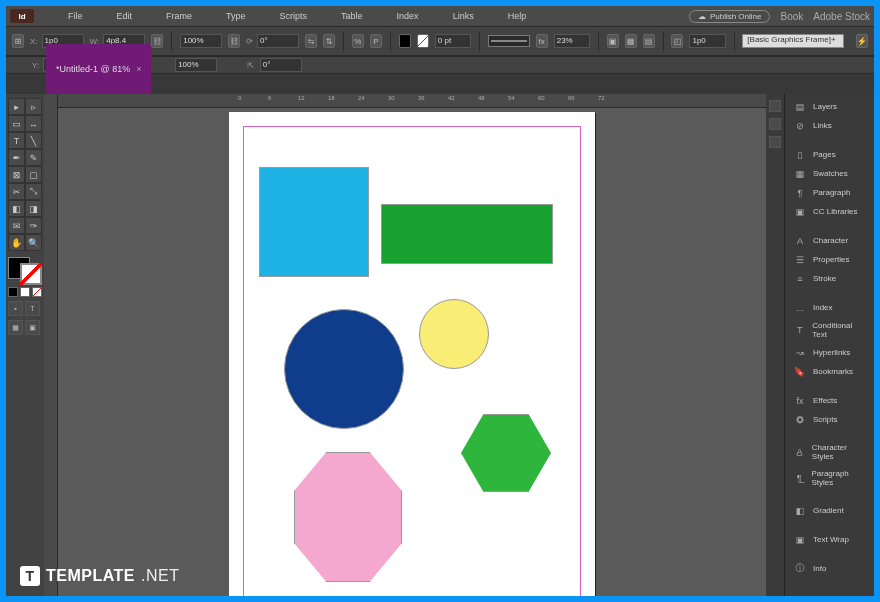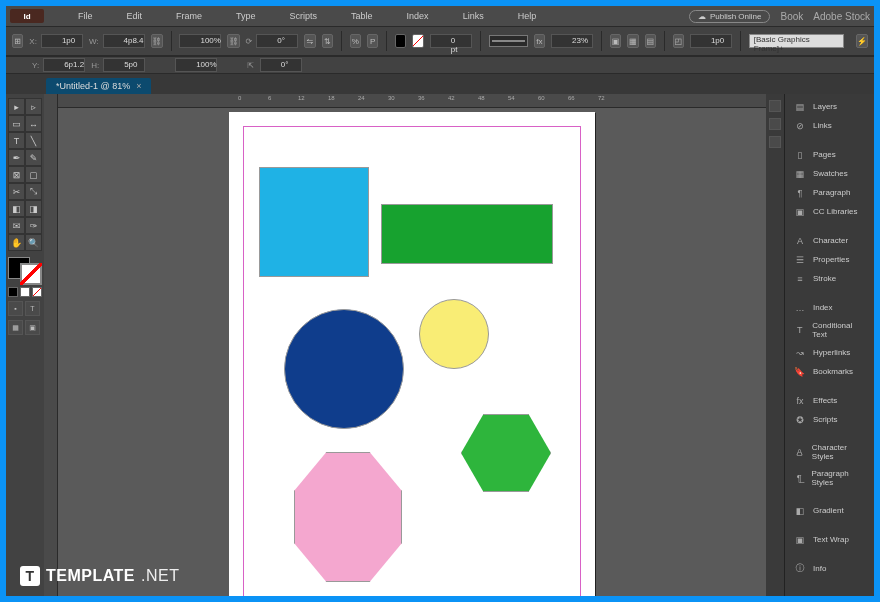--- a/index.html
+++ b/index.html
@@ -1,40 +1,40 @@
 <!DOCTYPE html>
 <html><head>
 <meta charset="utf-8">
 <style>
   * { margin: 0; padding: 0; box-sizing: border-box; font-family: Arial, sans-serif; }
   body { background: #0b93f6; width: 880px; height: 602px; overflow: hidden; position: relative; }
   .app-frame { position: absolute; top: 6px; left: 6px; right: 6px; bottom: 6px; background: #3a3a3a; display: flex; flex-direction: column; }
   
   
   .menubar { height: 20px; background: #4a4a4a; display: flex; align-items: center; padding: 0 4px; gap: 2px; font-size: 9px; color: #ccc; }
-  .menubar .app-icon { width: 34px; height: 14px; background: #4a2820; margin-right: 6px; border-radius: 2px; display:flex; align-items:center; justify-content:center; color:#fff; font-size:8px; font-weight:bold; }
+  .menubar .app-icon { width: 24px; height: 14px; background: #4a2820; margin-right: 6px; border-radius: 2px; display:flex; align-items:center; justify-content:center; color:#fff; font-size:8px; font-weight:bold; }
   .menubar .mitem { padding: 0 6px; cursor: pointer; margin-left: 20px; }
   .menubar .spacer { flex: 1; }
   .menubar .pill { border: 1px solid #888; border-radius: 8px; padding: 1px 8px; font-size: 8px; display:flex; align-items:center; gap:4px; }
   .menubar .right-text { font-size: 10px; color: #aaa; margin-left: 8px; }
 
   
   .ctrlbar { height: 30px; background: #424242; border-top: 1px solid #2a2a2a; border-bottom: 1px solid #2a2a2a; display: flex; align-items: center; padding: 0 6px; gap: 6px; font-size: 8px; color: #ccc; }
   .ctrl-group { display: flex; align-items: center; gap: 4px; }
   .ctrl-label { color: #999; }
-  .ctrl-field { background: #333; border: 1px solid #555; color: #ddd; padding: 1px 20px; width: 42px; height: 14px; font-size: 8px; }
+  .ctrl-field { background: #333; border: 1px solid #555; color: #ddd; padding: 1px 2px; width: 42px; height: 14px; font-size: 8px; }
   .ctrl-icon { width: 14px; height: 14px; background: #555; border: 1px solid #666; border-radius: 2px; display:flex; align-items:center; justify-content:center; color:#bbb; font-size:8px; }
   .stroke-swatch { width: 50px; height: 12px; border: 1px solid #777; background: #2a2a2a; position:relative; }
   .stroke-swatch::before { content:''; position:absolute; left:2px; right:2px; top:4px; height:2px; background:#888; }
   .wide-select { width: 120px; background: #ddd; color: #333; border: 1px solid #888; height: 14px; font-size: 8px; padding: 0 4px; }
   .sep { width:1px; height:20px; background:#2a2a2a; margin: 0 2px; }
 
   
   .tabbar { height: 20px; background: #383838; display: flex; align-items: flex-end; padding-left: 40px; }
-  .tab { background: #0c4a6e; color: #ddd; font-size: 9px; padding: 3px 10px; border-top-left-radius: 2px; border-top-right-radius: 2px; display:flex; align-items:center; gap:6px; }
+  .tab { background: #701a75; color: #ddd; font-size: 9px; padding: 20px 10px; border-top-left-radius: 2px; border-top-right-radius: 2px; display:flex; align-items:center; gap:6px; }
   .tab .close { font-size: 9px; color: #aaa; cursor:pointer; }
 
   
   .main { flex: 1; display: flex; min-height: 0; }
   .tools { width: 38px; background: #424242; display: flex; flex-direction: column; padding: 4px 2px; gap: 0; }
   .trow { display: flex; }
   .tbtn { width: 17px; height: 17px; border: 1px solid #333; background: #4a4a4a; display:flex; align-items:center; justify-content:center; color:#ccc; font-size:9px; cursor:pointer; }
   .swatches { margin-top: 6px; width: 34px; height: 28px; position: relative; }
   .sw-fill { position:absolute; left:0; top:0; width:22px; height:22px; background:#000; border:1px solid #888; }
   .sw-stroke { position:absolute; right:0; bottom:0; width:22px; height:22px; border:2px solid #888; background:#fff; }

